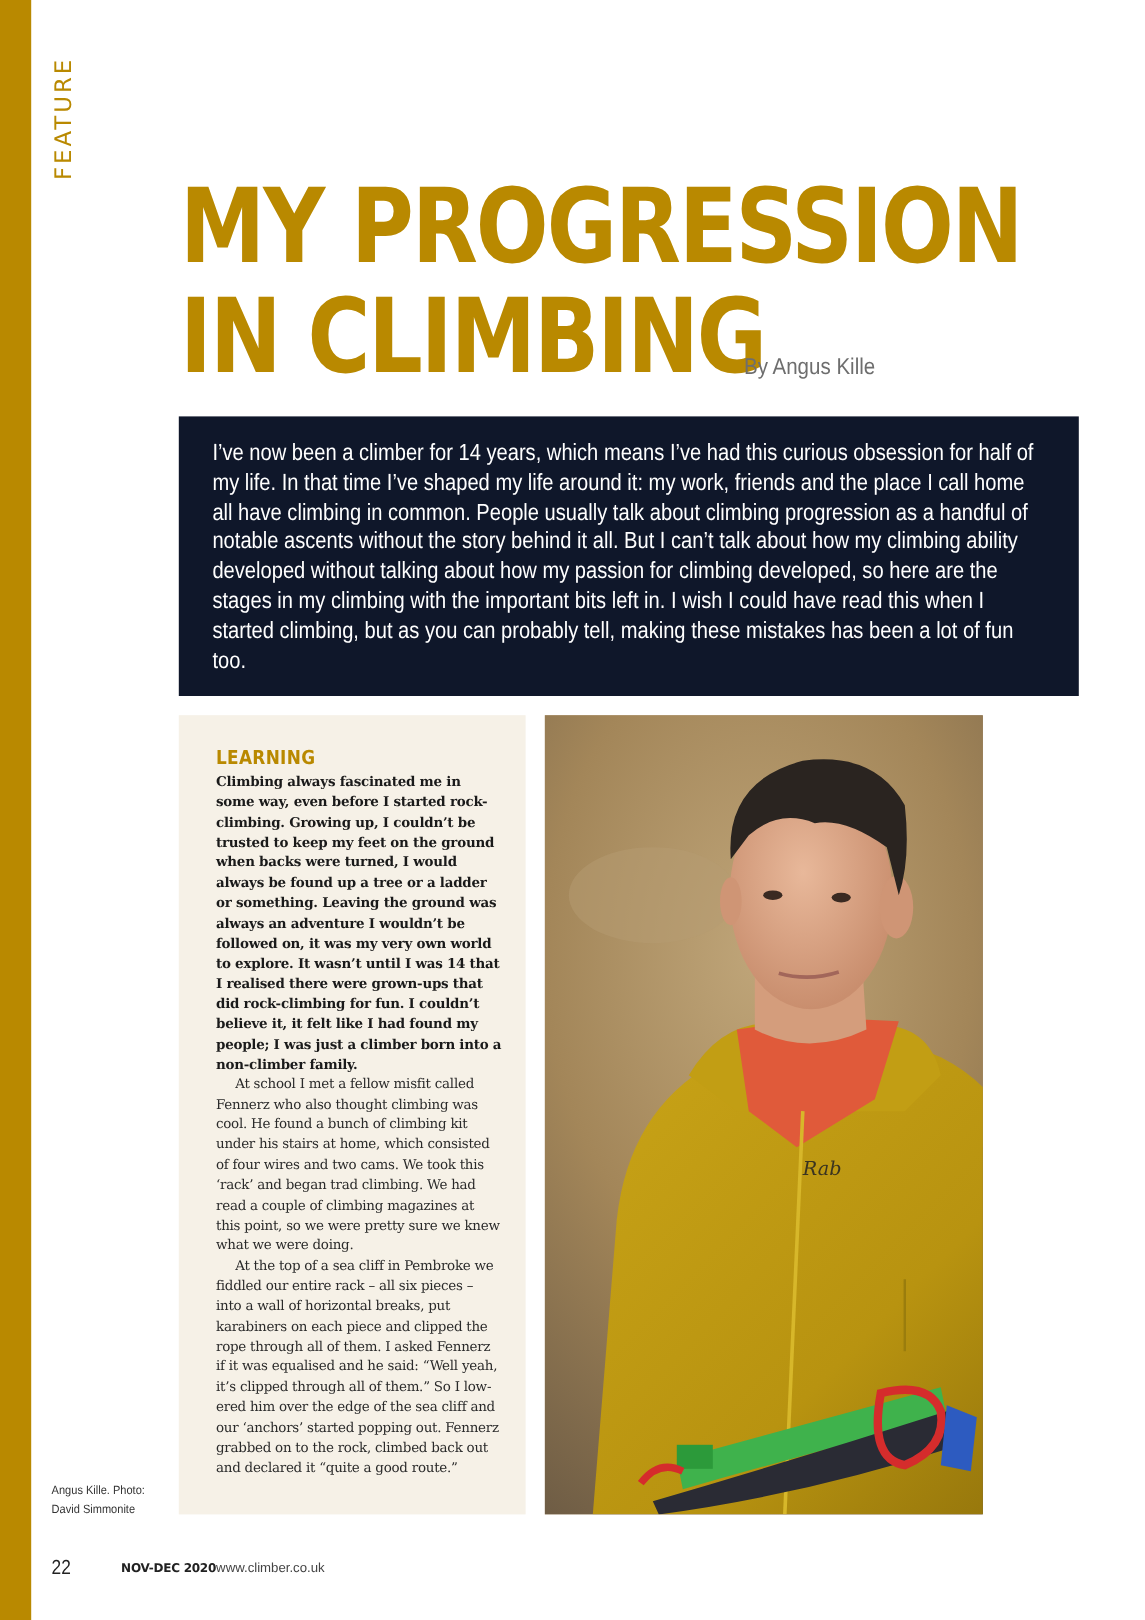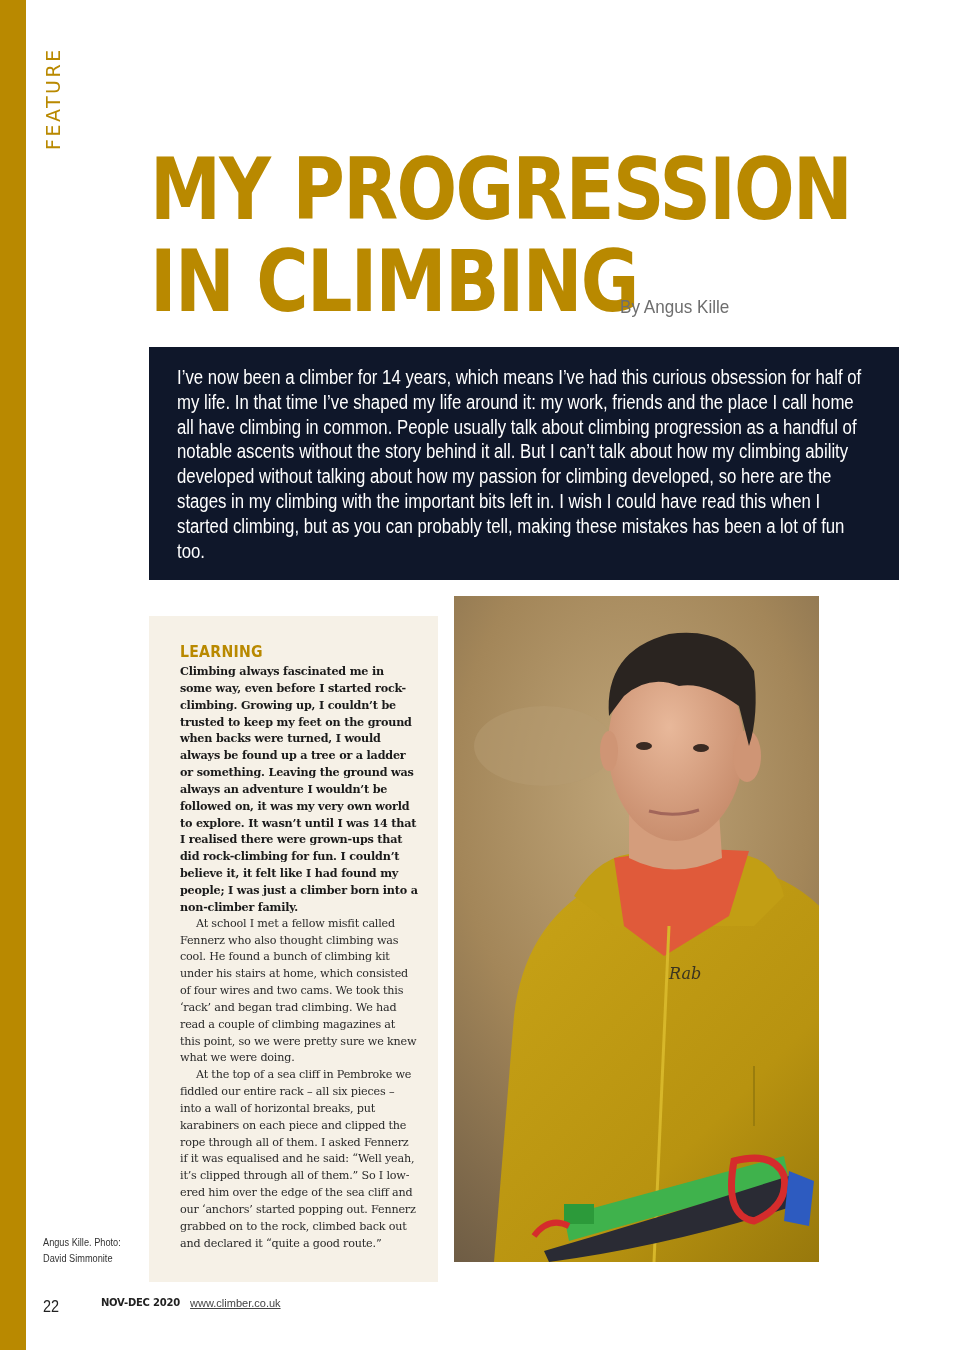--- a/index.html
+++ b/index.html
@@ -31,21 +31,21 @@
     position: absolute; left: 149px; top: 347px; width: 750px; height: 233px;
     background: #0f172a; box-sizing: border-box; padding: 18px 24px 0 28px;
   }
   .intro-text {
     color: #ffffff; font-family: "Liberation Sans", sans-serif;
     font-size: 19.5px; line-height: 24.8px; margin: 0;
     transform: scaleX(0.86); transform-origin: 0 0; width: 810px;
   }
   .sidebar {
     position: absolute; left: 149px; top: 596px; width: 289px; height: 666px;
-    background: #f6f1e7; box-sizing: border-box; padding: 26px 20px 0 31px; margin-top: 20px;
+    background: #f6f1e7; box-sizing: border-box; padding: 26px 20px 0 31px;
   }
   .sidebar-heading {
     color: #b98900; font-family: "DejaVu Sans", sans-serif; font-weight: bold;
     font-size: 16px; line-height: 20px; margin: 0 0 1px 0; letter-spacing: 0.3px;
     transform: scaleX(0.88); transform-origin: 0 0;
   }
   .body-text {
     font-family: "DejaVu Serif", serif; font-size: 11.2px; line-height: 16.85px;
     color: #2a2a2a; margin: 0; letter-spacing: -0.2px;
   }
@@ -54,25 +54,25 @@
   .photo {
     position: absolute; left: 454px; top: 596px; width: 365px; height: 666px; overflow: hidden;
     background: radial-gradient(ellipse at 30% 30%, #b59a6e 0%, #9c7f55 45%, #7c6649 100%);
   }
   .caption {
     position: absolute; left: 43px; top: 1235px;
     font-family: "Liberation Sans", sans-serif; font-size: 10px; line-height: 16px; color: #333;
     transform: scaleX(0.92); transform-origin: 0 0;
   }
   .footer {
-    position: absolute; left: 43px; top: 1297px; display: flex; align-items: flex-start; white-space: nowrap;
+    position: absolute; left: 43px; top: 1297px; display: flex; align-items: center; white-space: nowrap;
   }
   .page-number { font-family: "Liberation Sans", sans-serif; font-size: 17px; color: #222; margin-right: 10px; transform: scaleX(0.85); display: inline-block; transform-origin: 0 100%; }
-  .issue-date { font-family: "DejaVu Sans", sans-serif; font-weight: bold; font-size: 10px; color: #222; margin-right: 10px; letter-spacing: -0.2px; padding-left: 29px; }
-  .website { font-family: "Liberation Sans", sans-serif; font-size: 11px; color: #444; text-decoration: underline; }
+  .issue-date { font-family: "DejaVu Sans", sans-serif; font-weight: bold; font-size: 10px; color: #222; letter-spacing: -0.2px; padding-left: 29px; }
+  .website { font-family: "Liberation Sans", sans-serif; font-size: 11px; color: #444; }
 </style>
 </head>
 <body>
 
 <div class="gold-stripe"></div>
 
 <div class="section-label">FEATURE</div>
 
 <h1 class="headline">
   <span>MY PROGRESSION</span><br>

